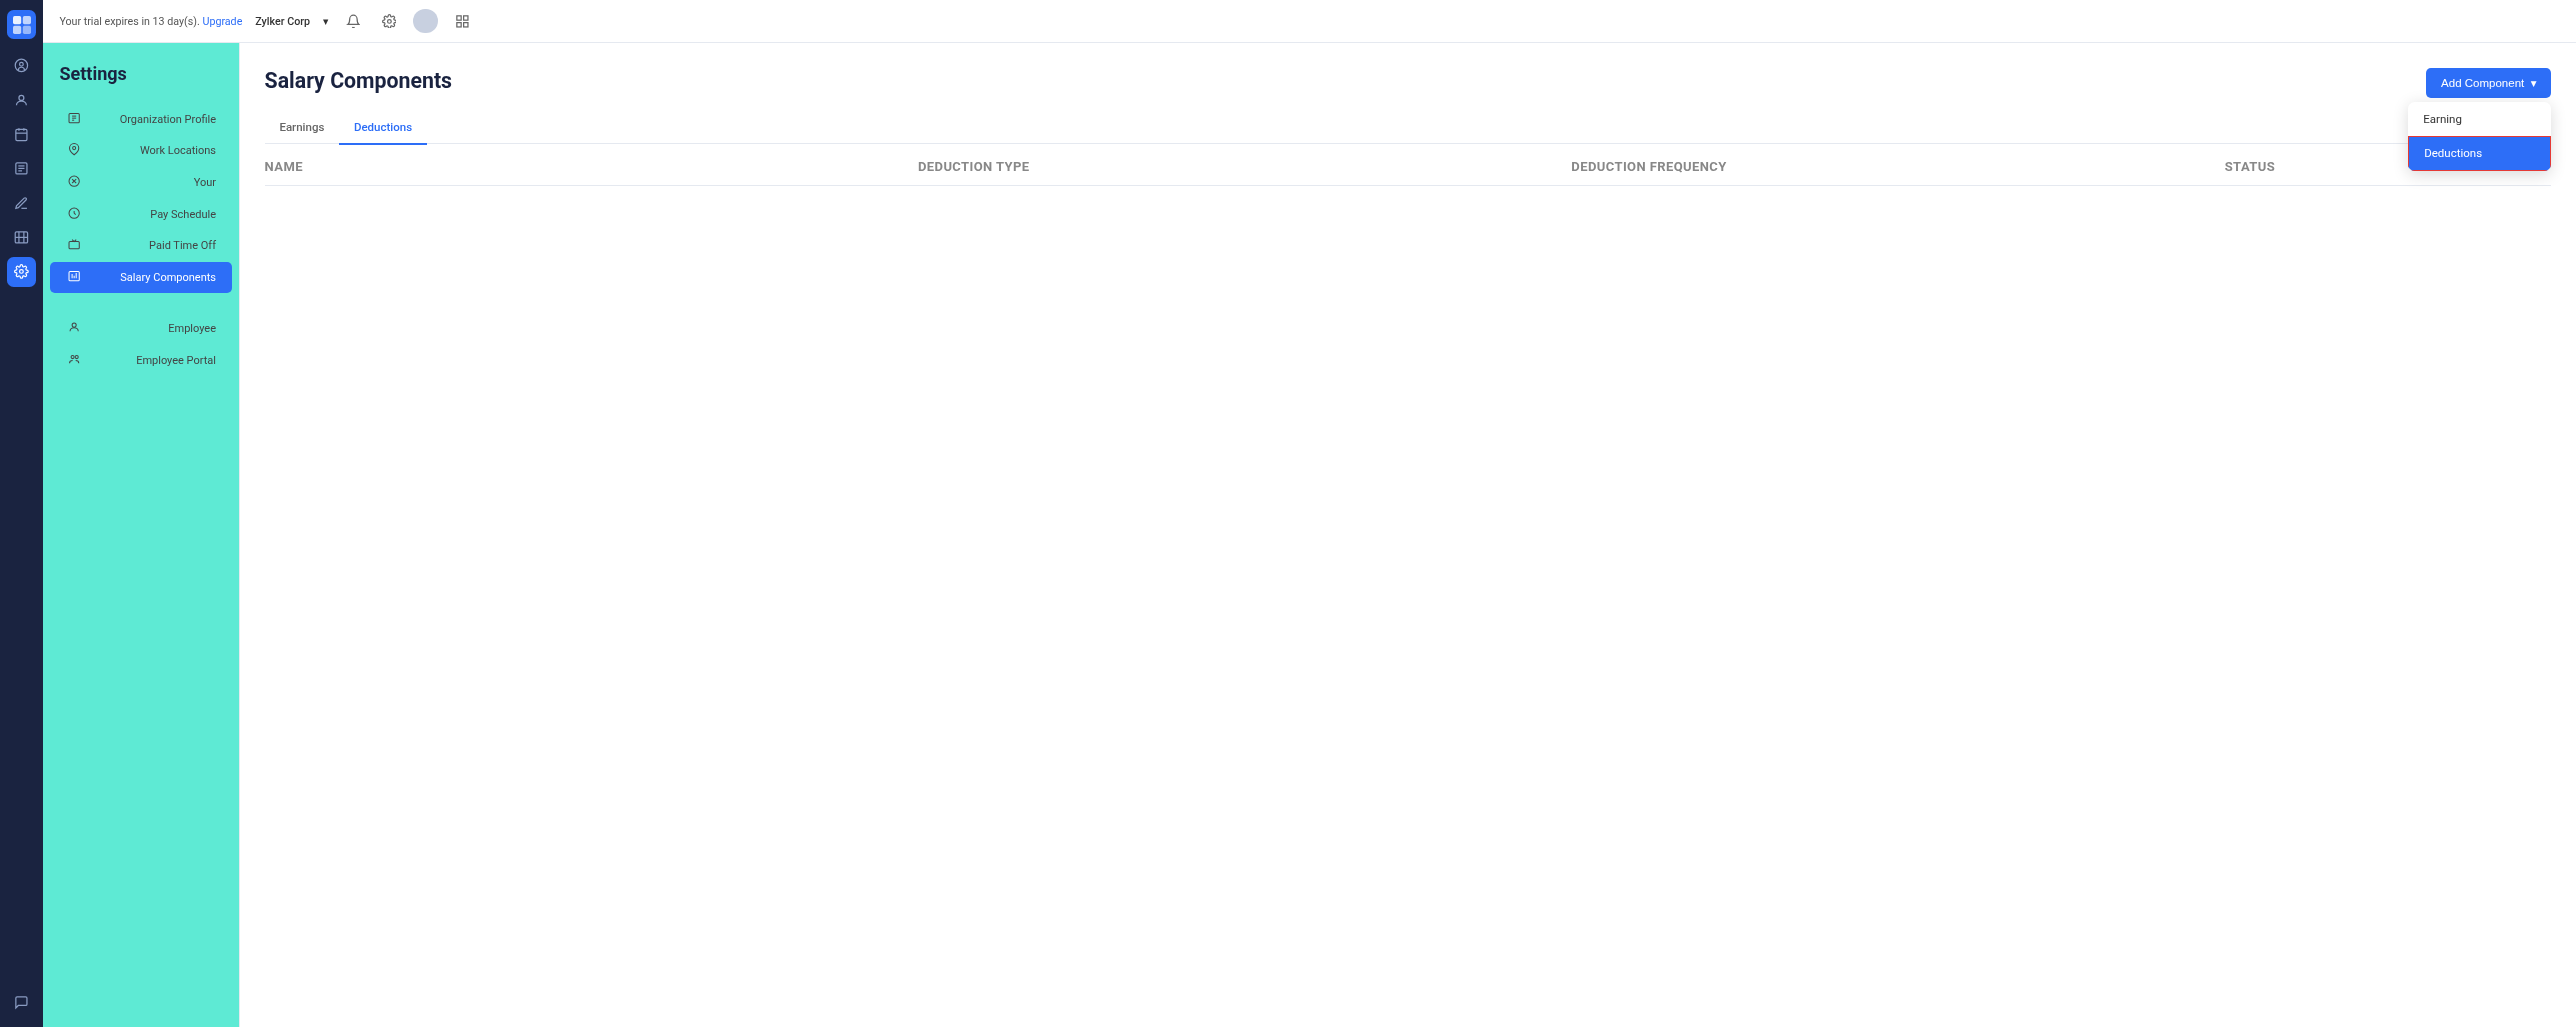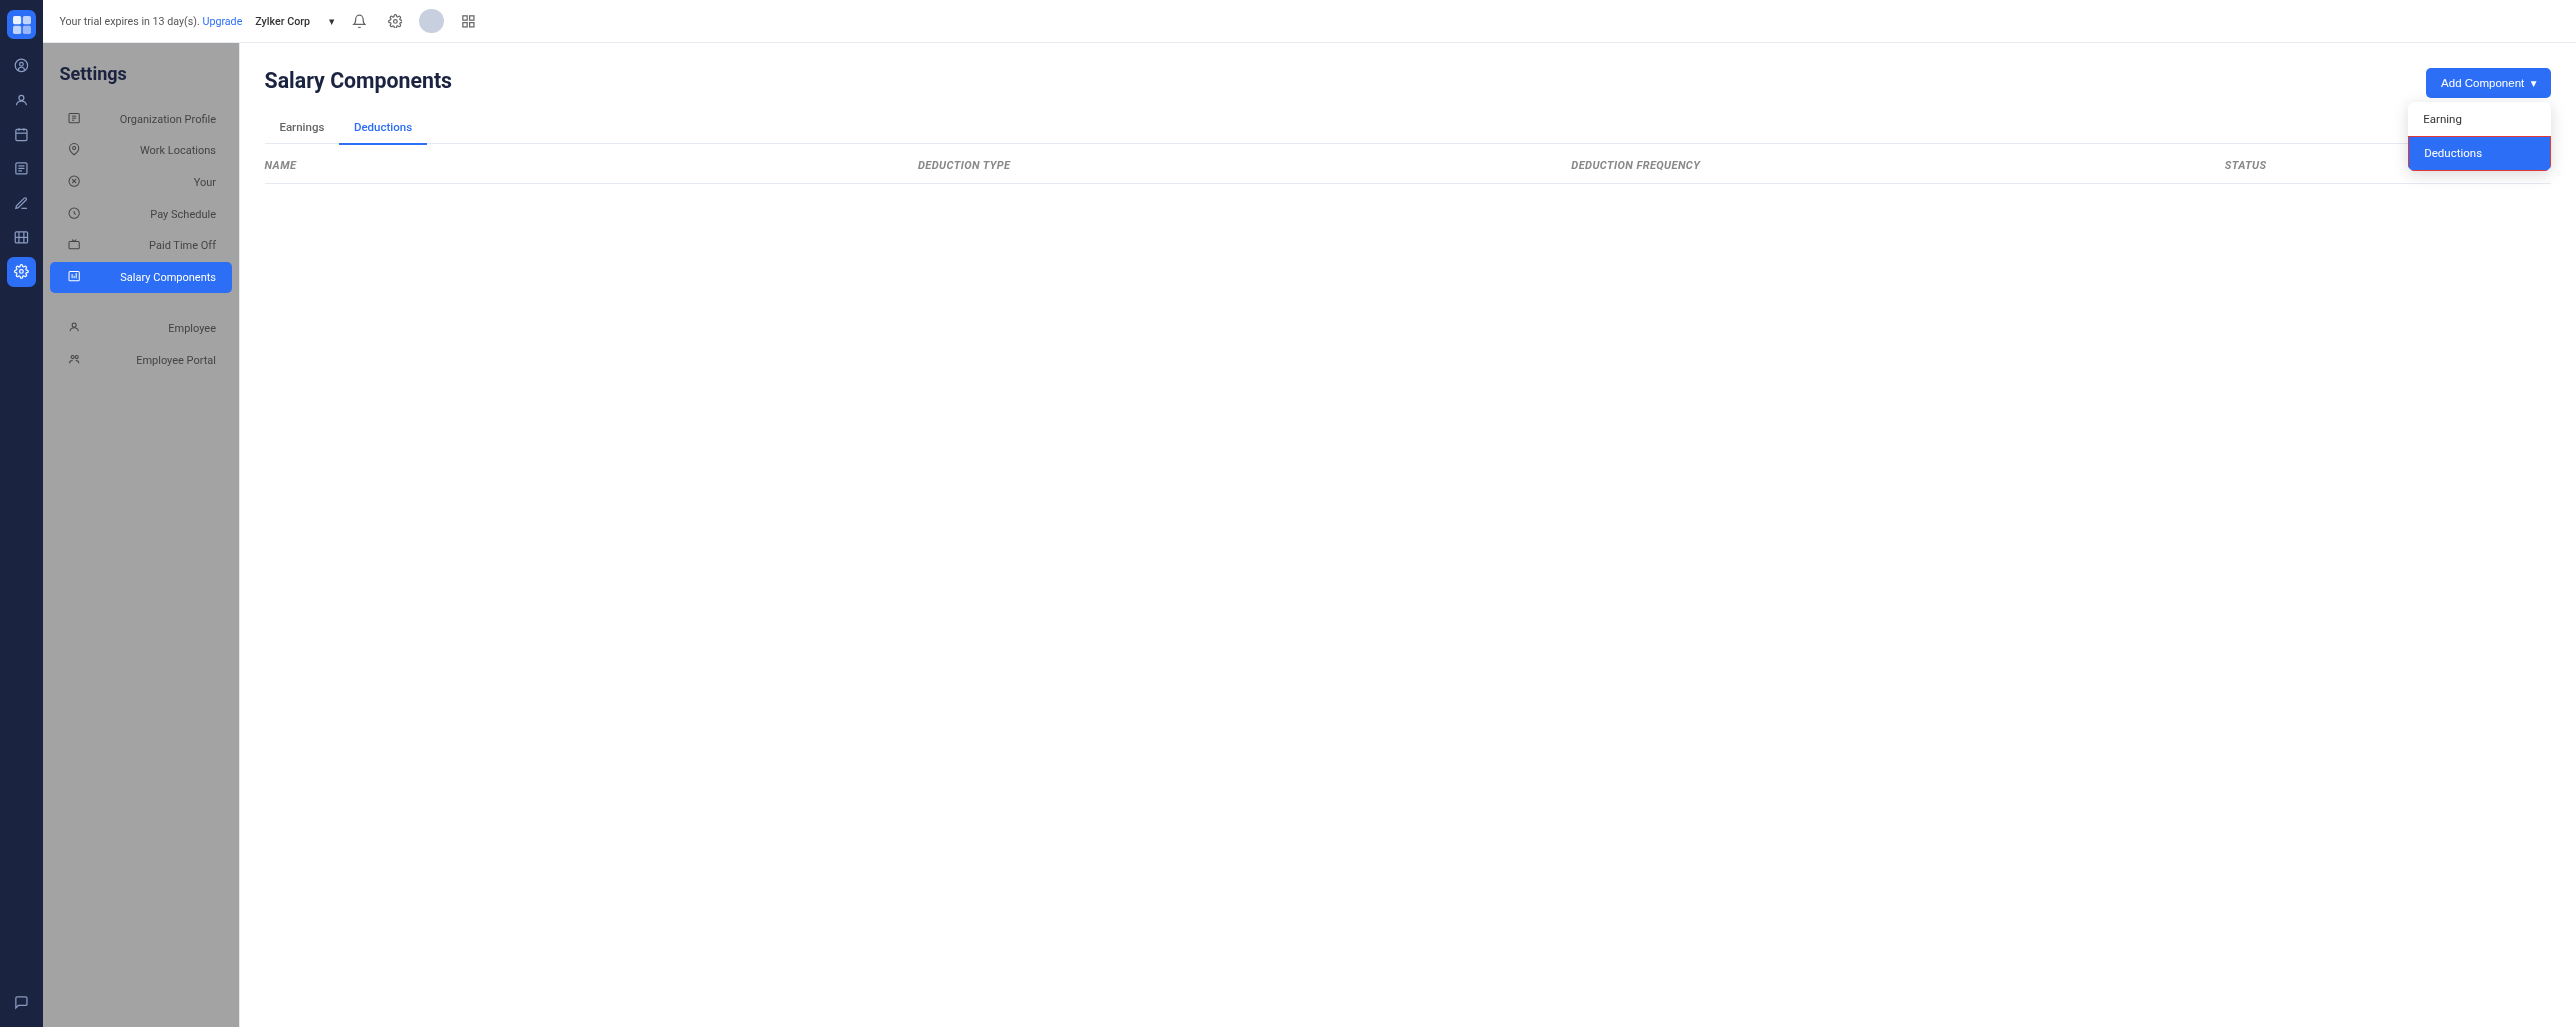--- a/index.html
+++ b/index.html
@@ -54,36 +54,36 @@
       height: 43px;
       display: flex;
       align-items: center;
       padding: 0 16.4px;
       border-bottom: 0.8px solid #e5e9f0;
       gap: 13px;
       flex-shrink: 0;
     }
     .trial-text { font-size: 10.7px; color: #555; }
     .trial-text a { color: #2d6ef7; text-decoration: none; }
-    .org-name { font-size: 10.7px; color: #333; font-weight: 500; cursor: pointer; display: flex; align-items: center; gap: 19px; }
+    .org-name { font-size: 10.7px; color: #333; font-weight: 500; cursor: pointer; display: flex; align-items: center; gap: 13px; }
     .header-icon { width: 23px; height: 23px; border-radius: 50%; display: flex; align-items: center; justify-content: center; cursor: pointer; color: #666; font-size: 13px; }
     .avatar { width: 24.6px; height: 24.6px; border-radius: 50%; background: #c8d0e0; display: flex; align-items: center; justify-content: center; cursor: pointer; }
     .grid-icon { font-size: 14.8px; color: #666; cursor: pointer; }
 
     
     .content-area {
       display: flex;
       flex: 1;
       overflow: hidden;
     }
 
     
     .sidebar {
       width: 197px;
-      background: #a3a3a3;
+      background: #5eead4;
       border-right: 0.8px solid #e5e9f0;
       padding: 19.7px 0;
       flex-shrink: 0;
       overflow-y: auto;
     }
     .sidebar-title {
       font-size: 18px;
       font-weight: 700;
       color: #1a2340;
       padding: 0 16.4px 16.4px 16.4px;
@@ -142,26 +142,25 @@
 
     
     .table-header {
       display: grid;
       grid-template-columns: 2fr 2fr 2fr 1fr;
       padding: 11.5px 0;
       border-bottom: 0.8px solid #e5e9f0;
       margin-top: 3.3px;
     }
     .table-col-header {
-      font-size: 11px;
+      font-size: 13px;
       font-weight: 700;
       color: #888;
       letter-spacing: 0.4px;
       text-transform: uppercase;
-      font-style: italic;
     }
 
     
     .add-component-btn {
       position: absolute;
       top: 24.6px;
       right: 24.6px;
       background: #2d6ef7;
       color: #fff;
       border: none;

